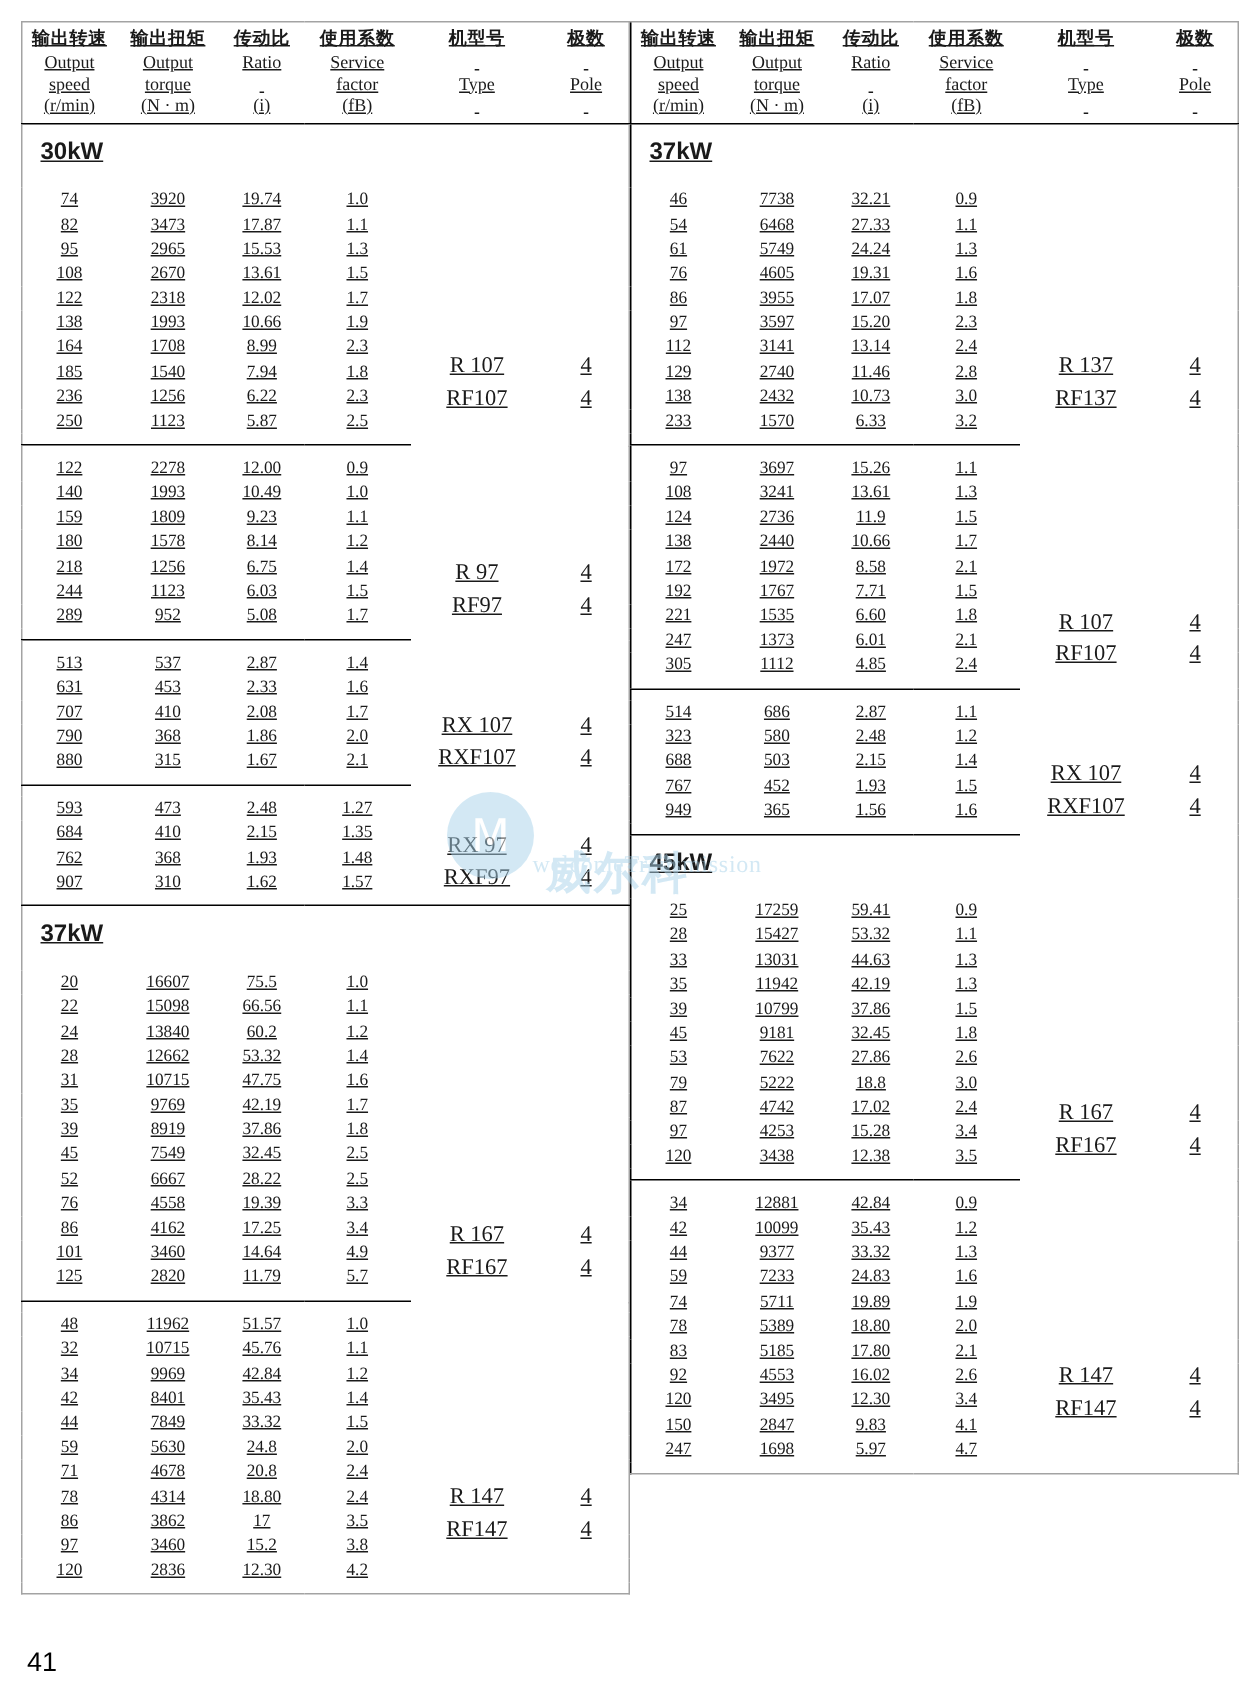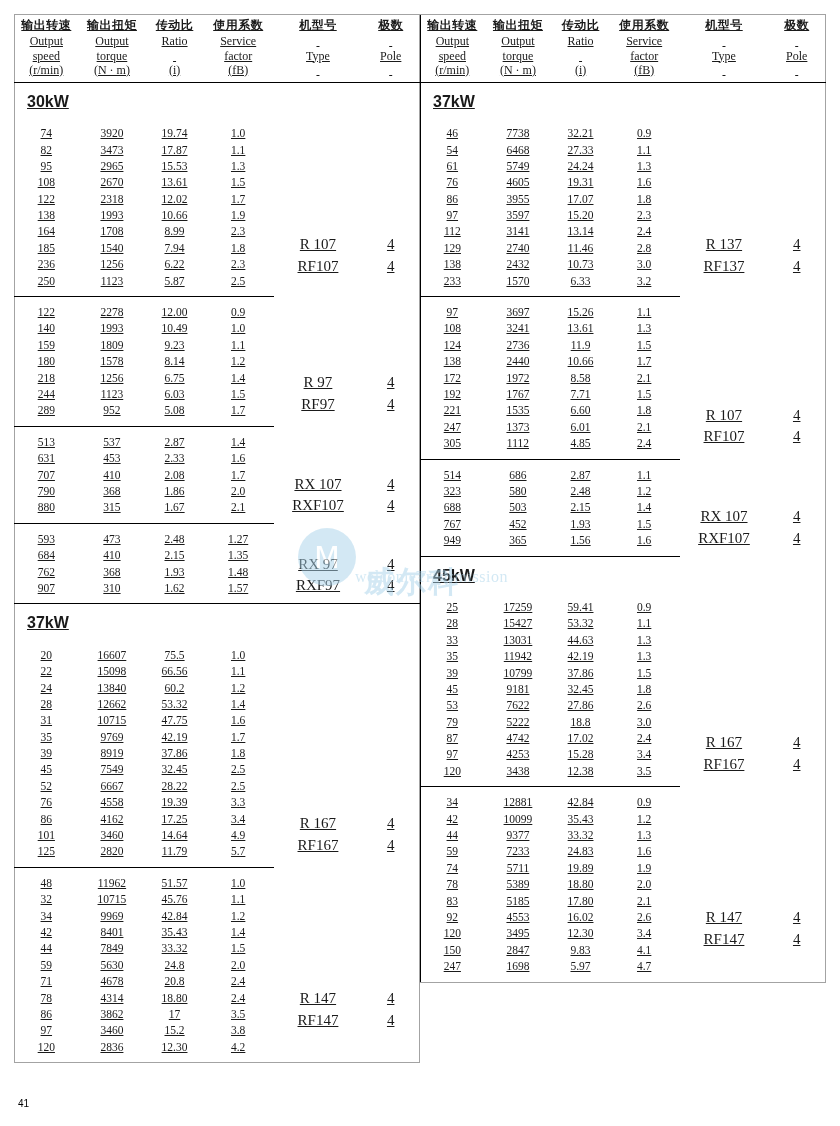--- a/index.html
+++ b/index.html
@@ -135,21 +135,21 @@
     position: absolute;
     left: 57px; top: 40px;
     font-size: 16px;
     color: #a9d3ea;
     letter-spacing: 0.5px;
   }
   .page-number {
     position: absolute;
     left: 18px;
     top: 1098px;
-    font-size: 10px;
+    font-size: 18px;
     font-family: "Liberation Sans", sans-serif;
     color: #000;
   }
 </style>
 </head>
 <body>
 
 <div class="page">
 
   <div class="tables">

